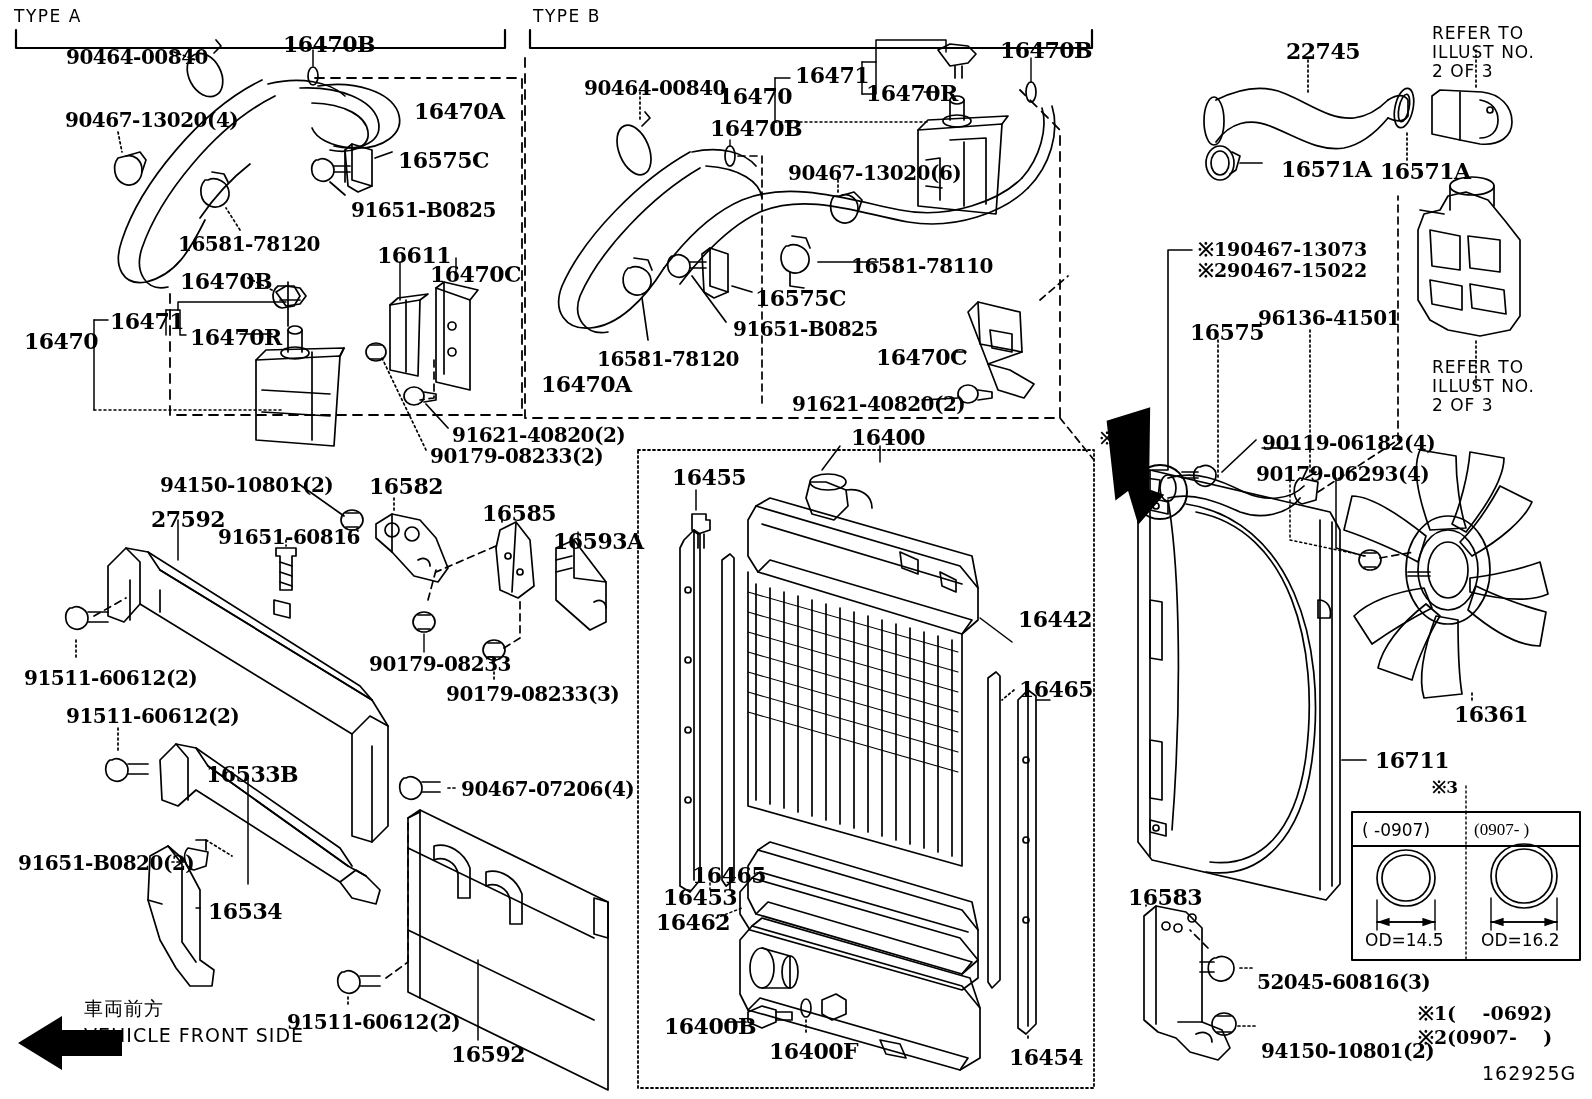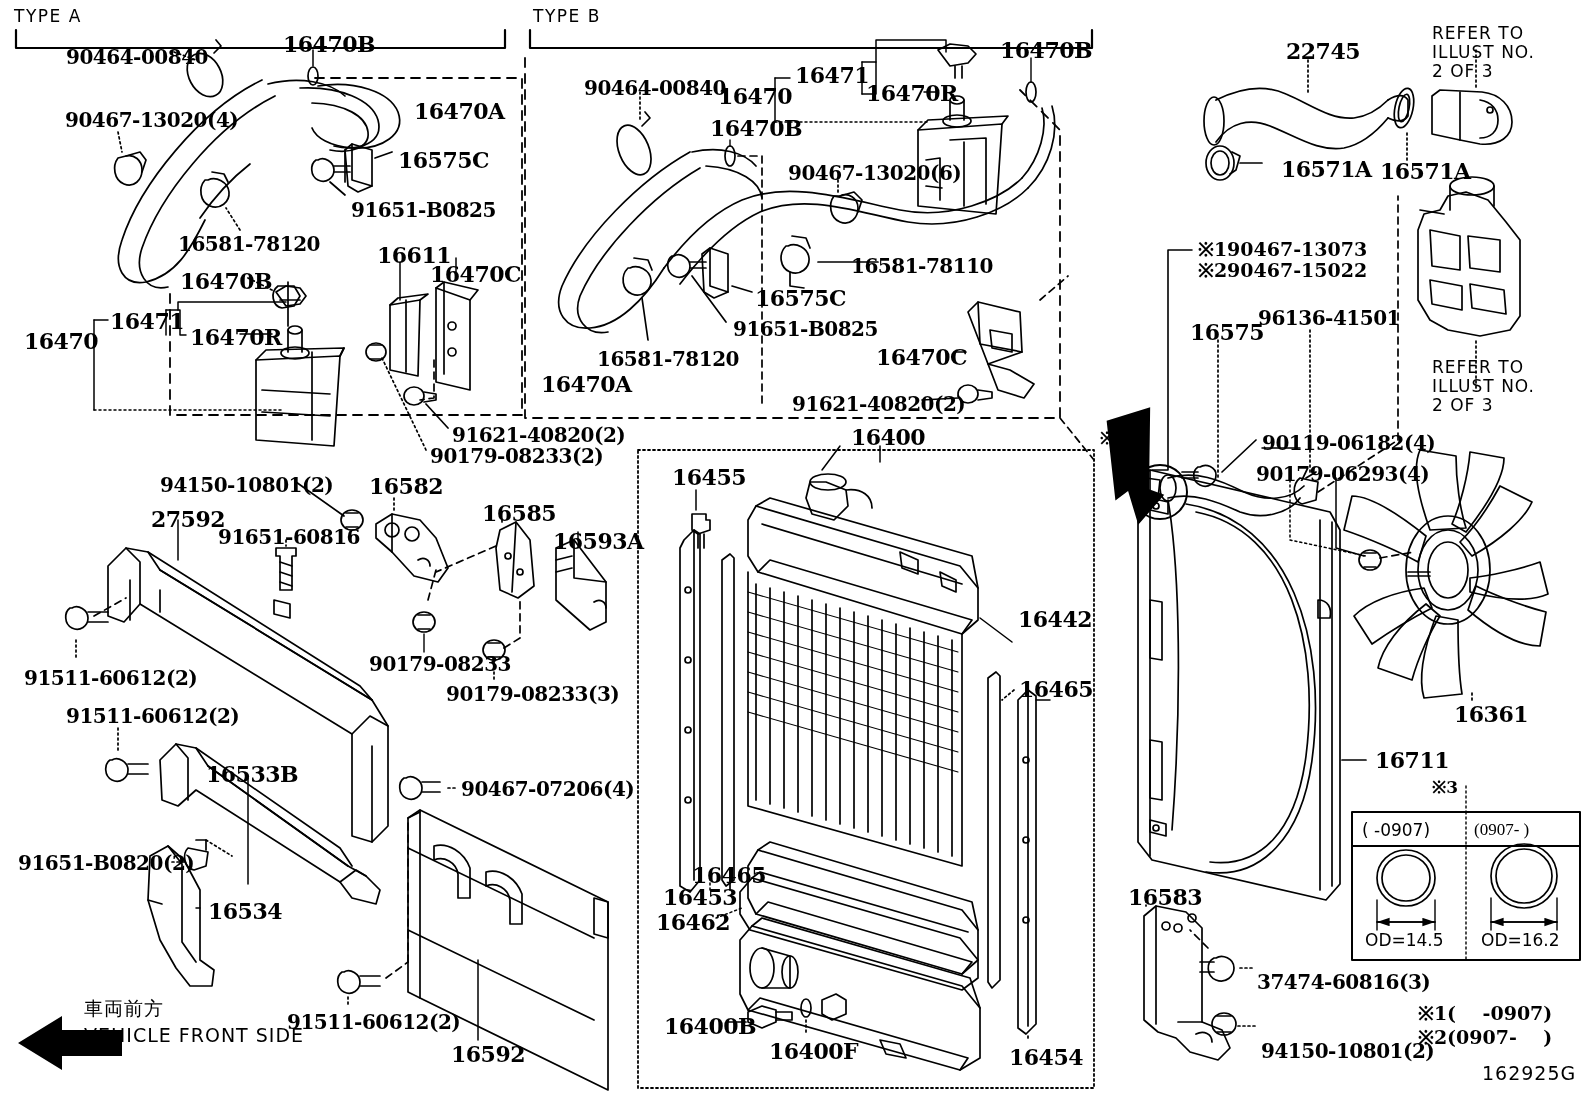--- a/index.html
+++ b/index.html
@@ -716,21 +716,21 @@
 
   <div class="refer" style="left:1432px;top:24px;">REFER TO
 ILLUST NO.
 2 OF 3</div>
   <div class="refer" style="left:1432px;top:358px;">REFER TO
 ILLUST NO.
 2 OF 3</div>
 
   <div class="note" style="left:1198px;top:238px;">※190467-13073</div>
   <div class="note" style="left:1198px;top:259px;">※290467-15022</div>
-  <div class="note" style="left:1418px;top:1002px;">※1(    -0907)</div>
+  <div class="note" style="left:1418px;top:1002px;">※1(    -0692)</div>
   <div class="note" style="left:1418px;top:1026px;">※2(0907-    )</div>
   <div class="note" style="left:1100px;top:428px;font-size:17px;">※3</div>
   <div class="note" style="left:1432px;top:777px;font-size:17px;">※3</div>
 
   <div class="odcell" style="left:1362px;top:820px;">(    -0907)</div>
   <div class="odcell" style="left:1474px;top:820px;font-family:Liberation Serif, serif;">(0907-    )</div>
   <div class="odcell" style="left:1365px;top:930px;">OD=14.5</div>
   <div class="odcell" style="left:1481px;top:930px;">OD=16.2</div>
 
   <div class="frontlbl" style="left:84px;top:996px;">車両前方</div>
@@ -797,17 +797,17 @@
       <div class="lbl s22" style="left: 663px; top: 886px;">16453</div>
       <div class="lbl s22" style="left: 656px; top: 911px;">16462</div>
       <div class="lbl s22" style="left: 664px; top: 1015px;">16400B</div>
       <div class="lbl s22" style="left: 769px; top: 1040px;">16400F</div>
       <div class="lbl s22" style="left: 1009px; top: 1046px;">16454</div>
       <div class="lbl s20" style="left: 1262px; top: 433px;">90119-06182(4)</div>
       <div class="lbl s20" style="left: 1256px; top: 464px;">90179-06293(4)</div>
       <div class="lbl s22" style="left: 1454px; top: 703px;">16361</div>
       <div class="lbl s22" style="left: 1375px; top: 749px;">16711</div>
       <div class="lbl s22" style="left: 1128px; top: 886px;">16583</div>
-      <div class="lbl s20" style="left: 1257px; top: 972px;">37474-60816(3)</div>
+      <div class="lbl s20" style="left: 1257px; top: 972px;">52045-60816(3)</div>
       <div class="lbl s20" style="left: 1261px; top: 1041px;">94150-10801(2)</div>
     </div>
 
 </div>
 
 </body></html>

